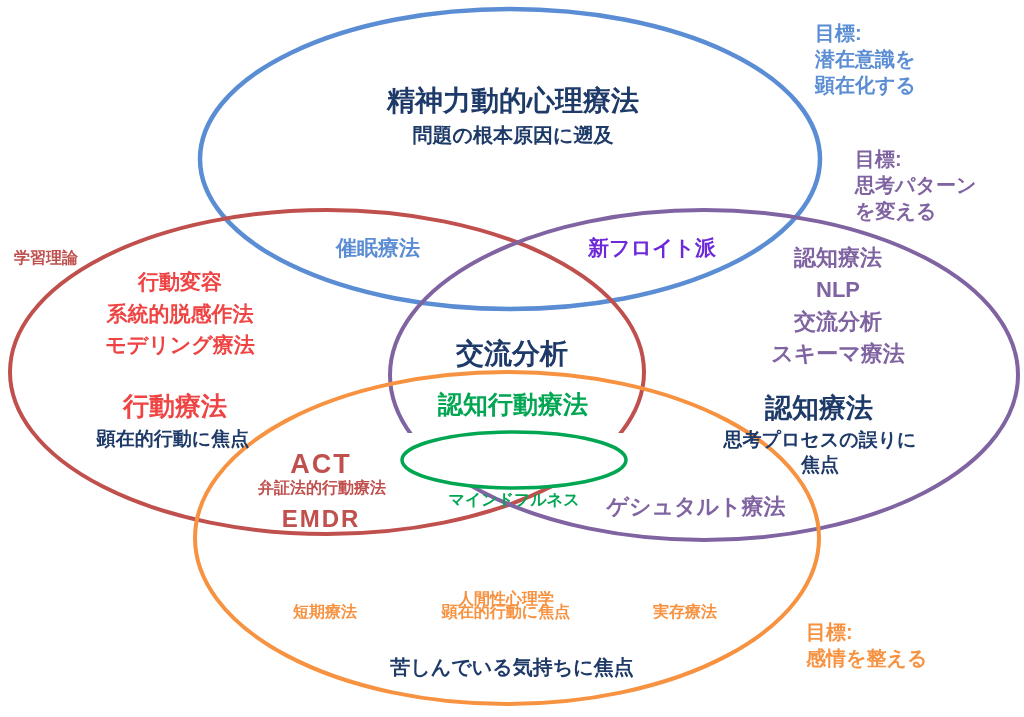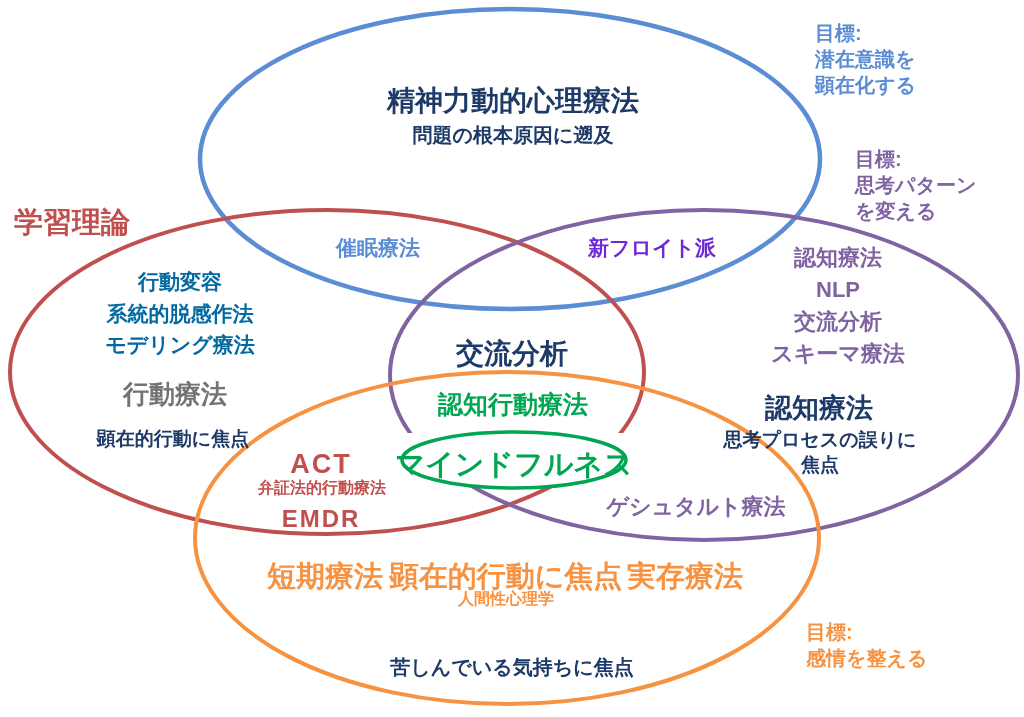--- a/index.html
+++ b/index.html
@@ -18,21 +18,21 @@
     line-height:1.3;
     text-align:center;
   }
   .ctr{transform:translateX(-50%);}
   .left{text-align:left;}
   .f28{font-size:28px;text-align:center;}
   .f27{font-size:27px;}
   .f26{font-size:26px;}
   .f25{font-size:25px;}
   .f24{font-size:24px;}
-  .f23{font-size:29px;}
+  .f23{font-size:16px;margin-top:44px;}
   .f22{font-size:22px;}
   .f21{font-size:21px;}
   .f20{font-size:20px;}
   .f19{font-size:19px;}
   .f18{font-size:16px;}
   .f16{font-size:16px;}
   .lh15{line-height:1.5;}
   .lh145{line-height:1.45;}
   .sp2{letter-spacing:2px;}
 </style>
@@ -52,24 +52,24 @@
 
   <div class="lbl ctr f28" style="left: 513px; top: 83px; color: rgb(30, 58, 104);">精神力動的心理療法</div>
   <div class="lbl ctr f20" style="left: 513px; top: 122px; color: rgb(30, 58, 104);">問題の根本原因に遡及</div>
   <div class="lbl left f20" style="left: 815px; top: 20px; line-height: 1.3; color: rgb(91, 141, 212);">目標:
 潜在意識を
 顕在化する</div>
   <div class="lbl ctr f21" style="left: 378px; top: 234px; color: rgb(91, 141, 212);">催眠療法</div>
   <div class="lbl ctr f21" style="left: 652px; top: 234px; color: #6d28d9;">新フロイト派</div>
 
   <div class="lbl left f23" style="left: 14px; top: 204px; color: rgb(192, 80, 77);">学習理論</div>
-  <div class="lbl ctr f21 lh15" style="left: 180px; top: 266px; color: #0369a1;">行動変容
+  <div class="lbl ctr f21 lh15" style="left: 180px; top: 266px; color: #ef4444;">行動変容
 系統的脱感作法
 モデリング療法</div>
-  <div class="lbl ctr f26" style="left: 175px; top: 378px; color: #737373;">行動療法</div>
+  <div class="lbl ctr f26" style="left: 175px; top: 390px; color: #ef4444;">行動療法</div>
   <div class="lbl ctr f19" style="left: 173px; top: 427px; color: rgb(30, 58, 104);">顕在的行動に焦点</div>
   <div class="lbl ctr f27 sp2" style="left: 321px; top: 447px; color: rgb(192, 80, 77);">ACT</div>
   <div class="lbl ctr f18" style="left: 322px; top: 478px; color: rgb(192, 80, 77);">弁証法的行動療法</div>
   <div class="lbl ctr f24 sp2" style="left: 321px; top: 503px; color: rgb(192, 80, 77);">EMDR</div>
 
   <div class="lbl left f20" style="left: 855px; top: 146px; line-height: 1.3; color: rgb(128, 100, 162);">目標:
 思考パターン
 を変える</div>
   <div class="lbl ctr f22 lh145" style="left: 838px; top: 242px; color: rgb(128, 100, 162);">認知療法
 NLP

